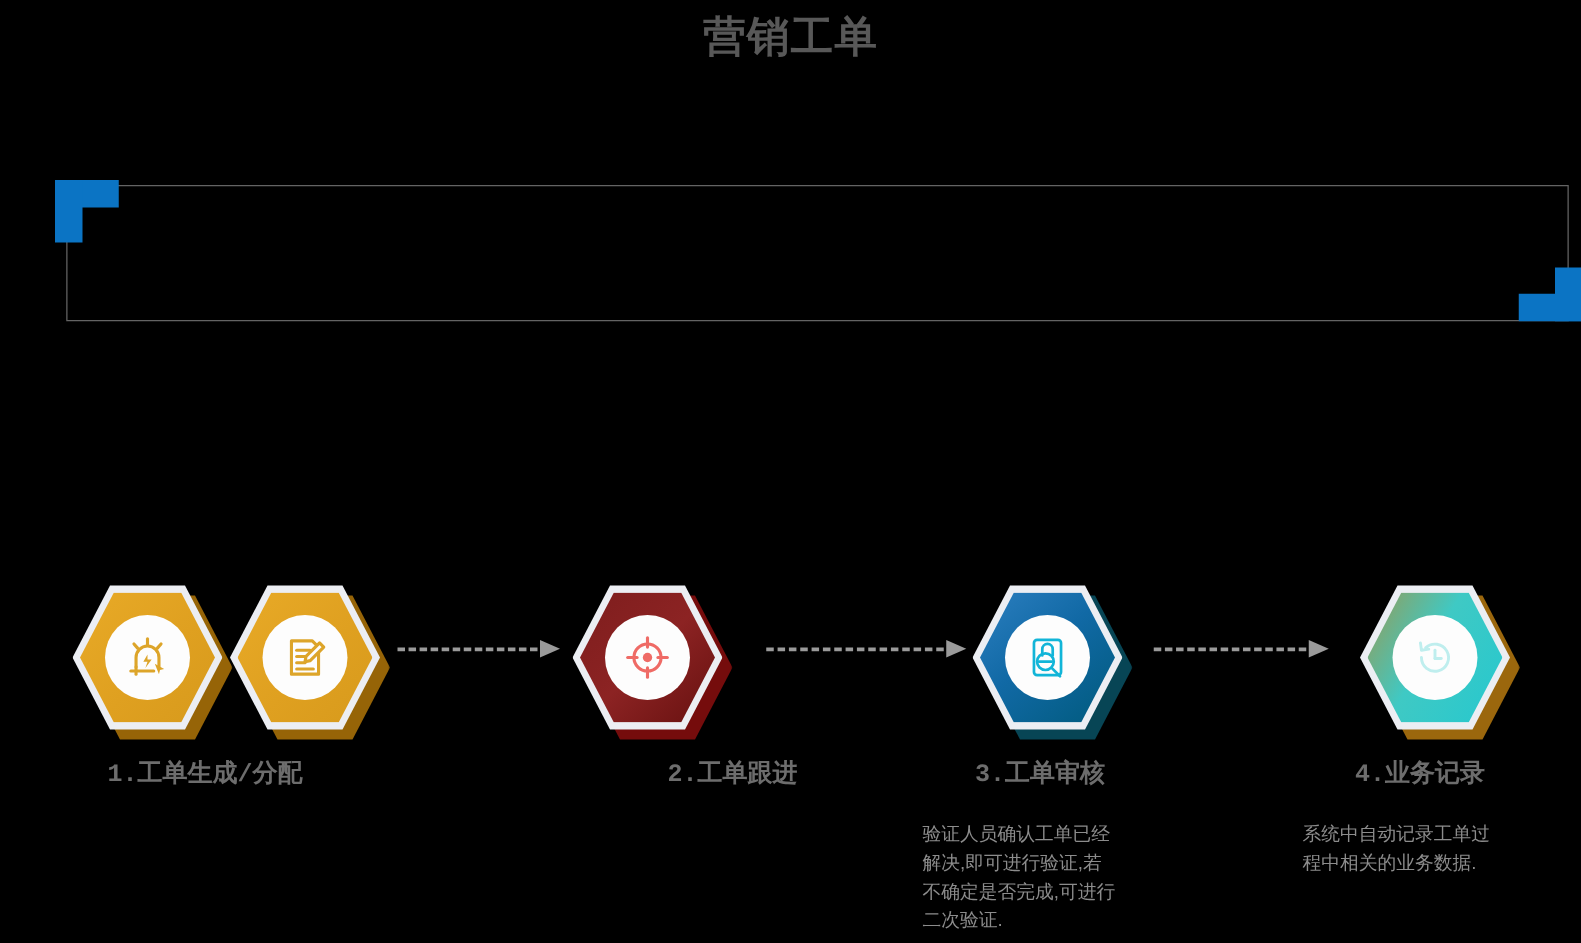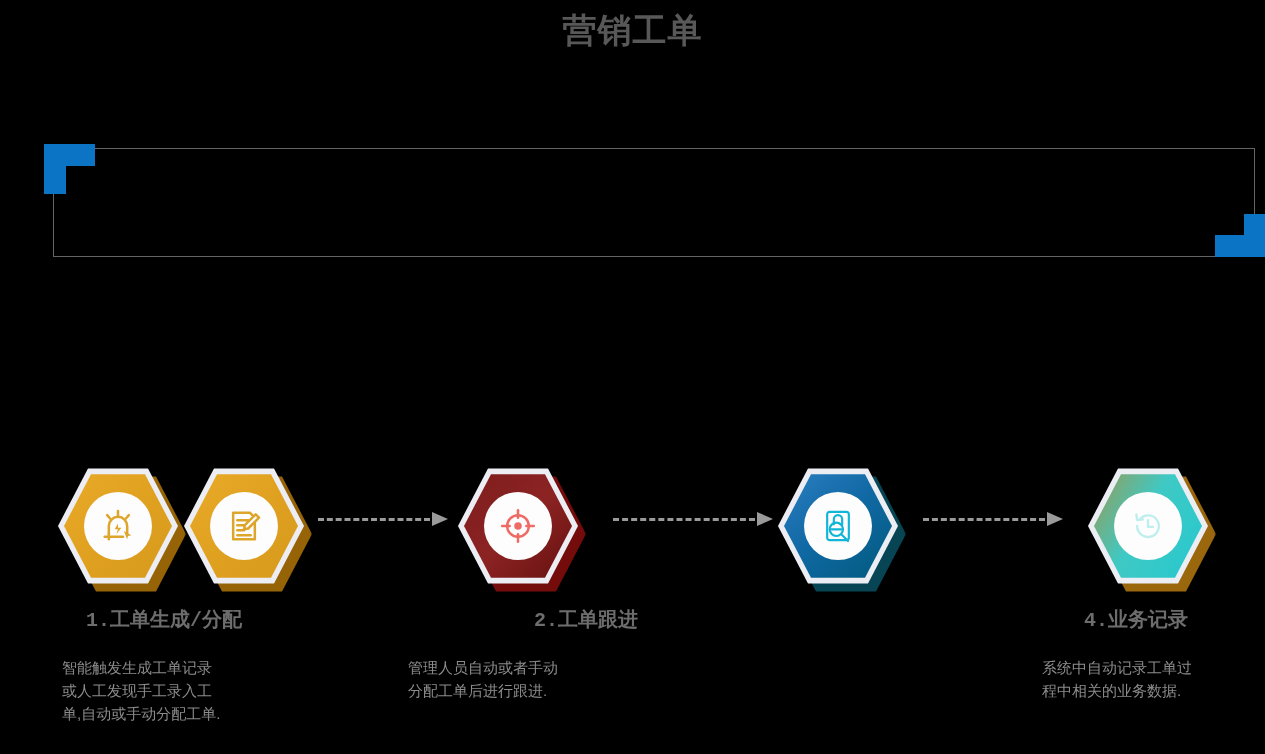--- a/index.html
+++ b/index.html
@@ -189,31 +189,33 @@
           <path d="M11 24 a13 13 0 1 0 4-9.2"></path>
           <polyline points="10,10 11,17 18,16"></polyline>
           <line x1="24" y1="17" x2="24" y2="25"></line>
           <line x1="24" y1="25" x2="30" y2="25"></line>
         </svg>
       </div>
     </div>
 
     <div class="caption" style="left:62px;top:168px;width:230px;">
       <div class="cap-title" style="padding-left:24px;">1.工单生成/分配</div>
-      <div class="cap-body">智能触发生成工单记录
-或人工发现手工录入工
-单,自动或手动分配工单.</div>
     </div>
 
     <div class="caption" style="left:408px;top:168px;width:230px;">
       <div class="cap-title" style="padding-left:38px;text-align:right;">2.工单跟进</div>
-      <div class="cap-body">管理人员自动或者手动
-分配工单后进行跟进.</div>
-    </div>
-
+    </div>
+
+    <div class="caption" style="left:738px;top:168px;width:230px;">
+      <div class="cap-title" style="padding-left:42px;">3.工单审核</div>
+      <div class="cap-body">验证人员确认工单已经
+解决,即可进行验证,若
+不确定是否完成,可进行
+二次验证.</div>
+    </div>
 
     <div class="caption" style="left:1042px;top:168px;width:230px;">
       <div class="cap-title" style="padding-left:42px;">4.业务记录</div>
       <div class="cap-body">系统中自动记录工单过
 程中相关的业务数据.</div>
     </div>
 
   </div>
 </div>
 

